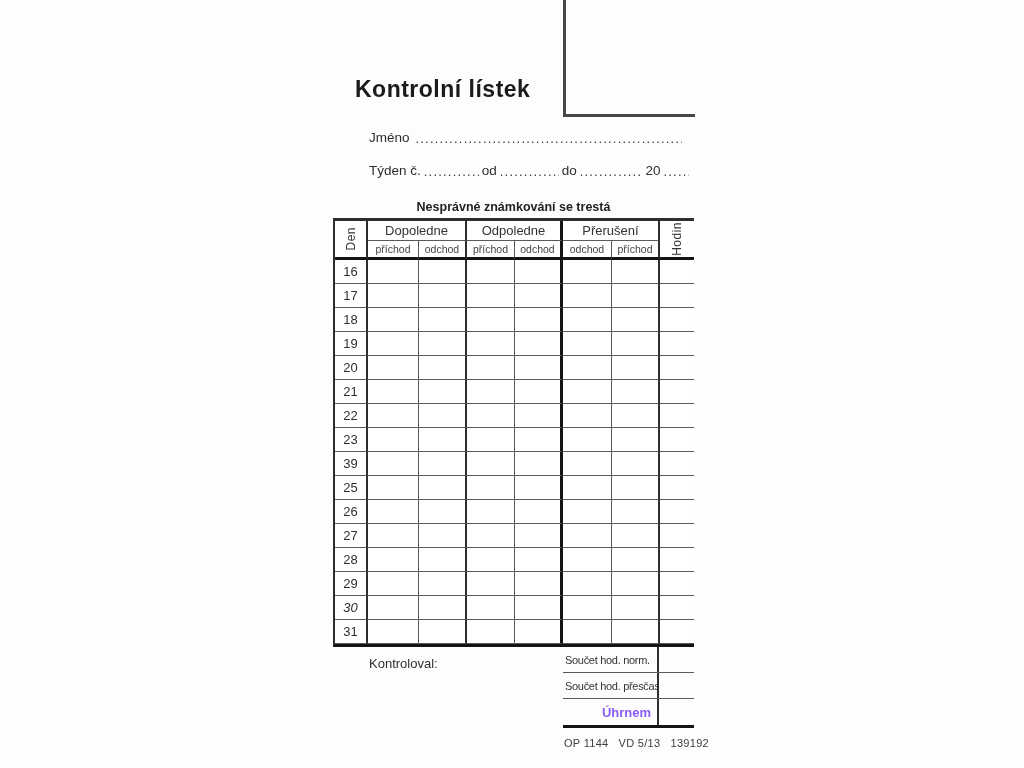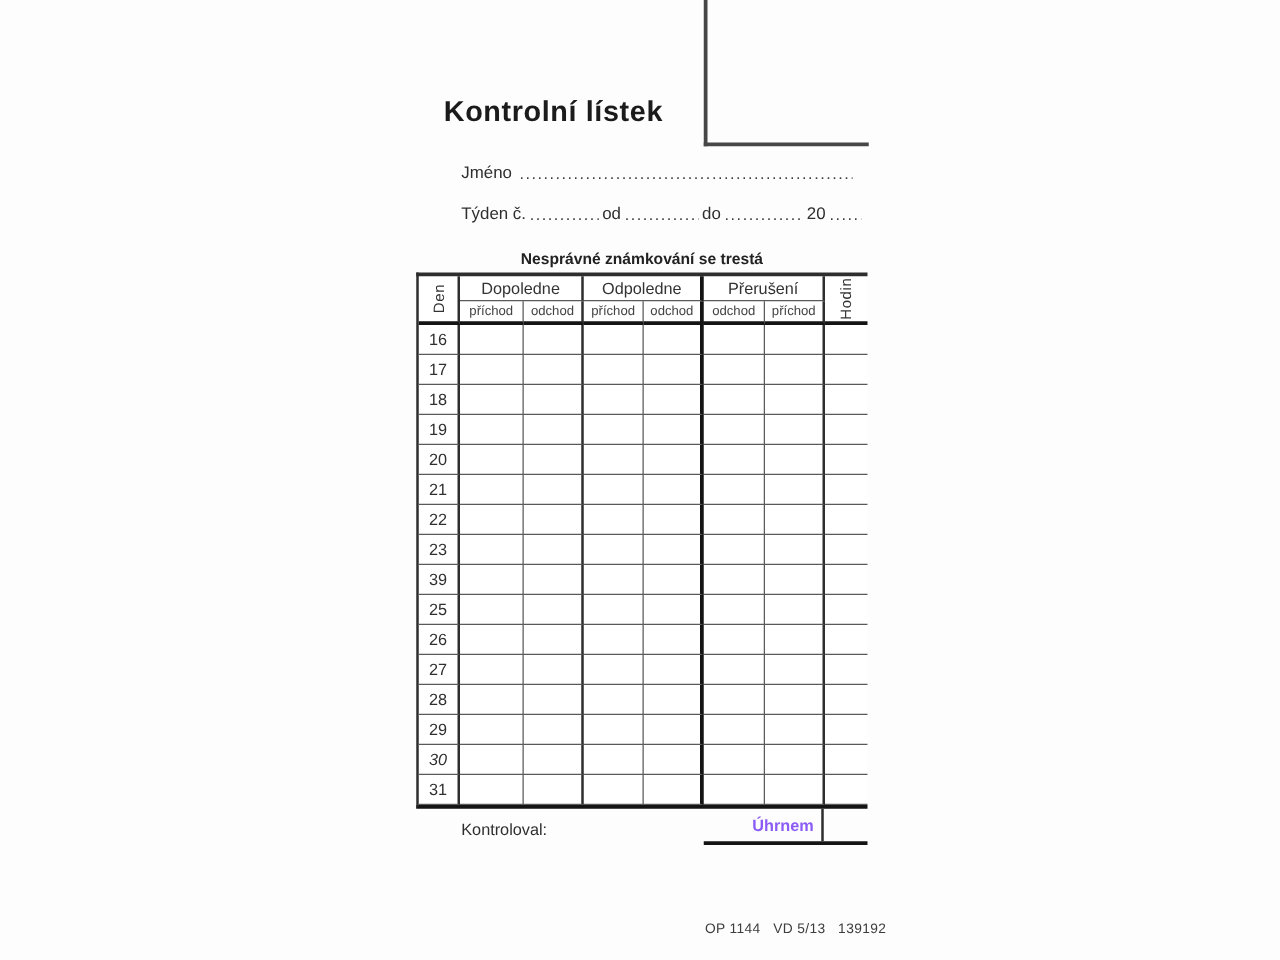--- a/index.html
+++ b/index.html
@@ -276,19 +276,27 @@
     <div class="bc bc4" style="grid-area: 18 / 4;"></div>
     <div class="bc bc5" style="grid-area: 18 / 5;"></div>
     <div class="bc bc6" style="grid-area: 18 / 6;"></div>
     <div class="bc bc7" style="grid-area: 18 / 7;"></div>
     <div class="bc bc8" style="grid-area: 18 / 8;"></div>
   </div>
 
 <div class="abs checked-by">Kontroloval:</div>
 
 <div class="abs sums">
+  <div class="sum-row mid">
+    <div class="sum-label">Součet hod. norm.</div>
+    <div class="sum-val"></div>
+  </div>
+  <div class="sum-row mid">
+    <div class="sum-label">Součet hod. přesčas</div>
+    <div class="sum-val"></div>
+  </div>
   <div class="sum-row total">
     <div class="sum-label">Úhrnem</div>
     <div class="sum-val"></div>
   </div>
 </div>
 
 <div class="abs imprint">OP 1144   VD 5/13   139192</div>
 
 </body></html>

